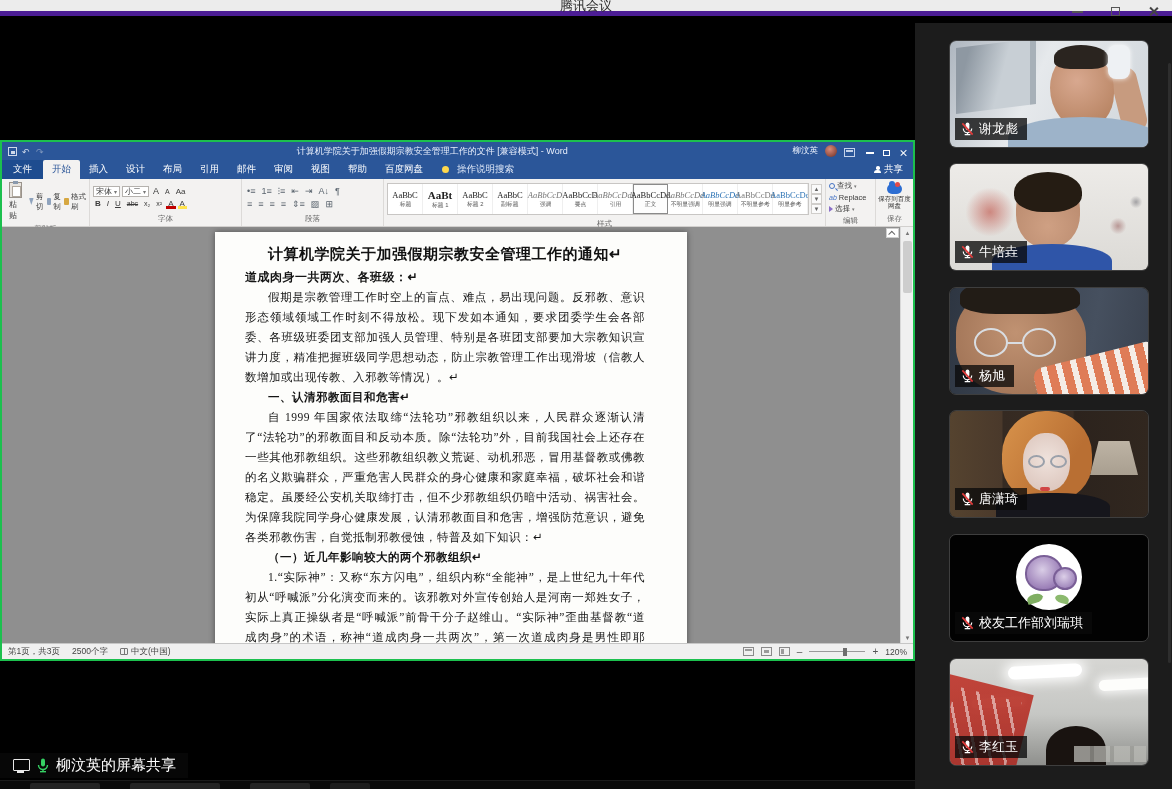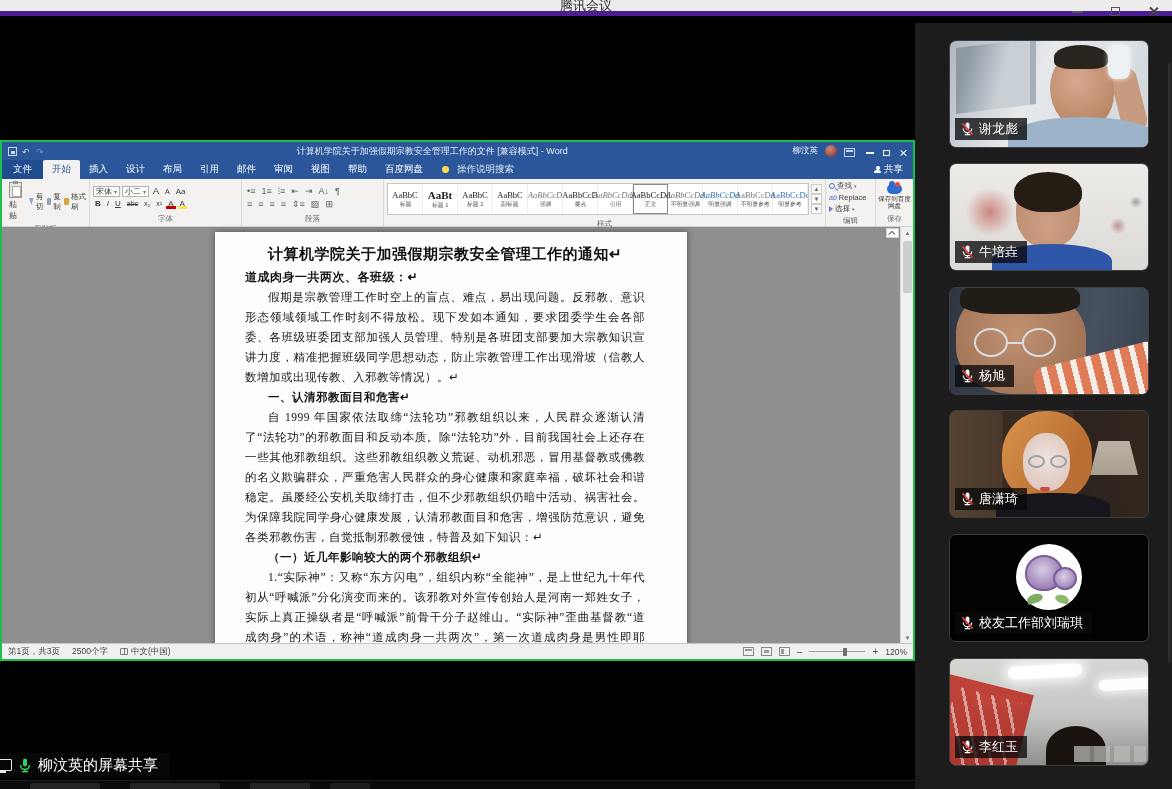--- a/index.html
+++ b/index.html
@@ -132,21 +132,21 @@
 .sright{display:flex;align-items:center;gap:7px}
 .vico{width:11px;height:9px;border:1px solid #8a8a8a;position:relative;cursor:pointer}
 .vico::after{content:"";position:absolute;left:1px;top:1px;right:1px;height:2px;background:#9a9a9a}
 .vico.v2::after{top:2px;height:3px;left:2px;right:2px}
 .vico.v3::after{width:3px;height:5px}
 .zoom-track{width:56px;height:1.5px;background:#9a9a9a;position:relative;cursor:pointer}
 .zoom-thumb{position:absolute;left:34px;top:-3px;width:4px;height:8px;background:#6e6e6e}
 .zsign{font-size:10px;color:#555;cursor:pointer}
 
 
-.share-tag{position:absolute;left:0;top:730px;height:25px;background:rgba(8,8,8,.92);display:flex;align-items:center;gap:5px;padding:0 12px 0 0;overflow:hidden}
+.share-tag{position:absolute;left:0;top:730px;height:25px;background:rgba(8,8,8,.92);display:flex;align-items:center;gap:5px;padding:0 12px 0 18px;overflow:hidden}
 .share-tag .txt{color:#fff;font-size:15px;white-space:nowrap}
 .mon-ic{width:17px;height:15px;position:relative;margin-left:-5px}
 .mon-ic::before{content:"";position:absolute;left:0;top:1px;width:15px;height:10px;border:1.6px solid #e8e8e8;border-radius:1px}
 .mon-ic::after{content:"";position:absolute;left:4px;bottom:0;width:7px;height:1.6px;background:#e8e8e8}
 .bottom-strip{position:absolute;left:0;top:757px;width:915px;height:9px;background:#0b0b0b;border-top:1px solid #1c1c1c}
 .bb{position:absolute;top:2px;height:6px;background:#242424;border-radius:2px 2px 0 0}
 .bb1{left:30px;width:70px}.bb2{left:130px;width:90px}.bb3{left:250px;width:60px}.bb4{left:330px;width:40px;background:#1d1d1d}
 
 
 .sidebar{position:absolute;right:0;top:23px;width:257px;height:766px;background:#1c1c1c}

